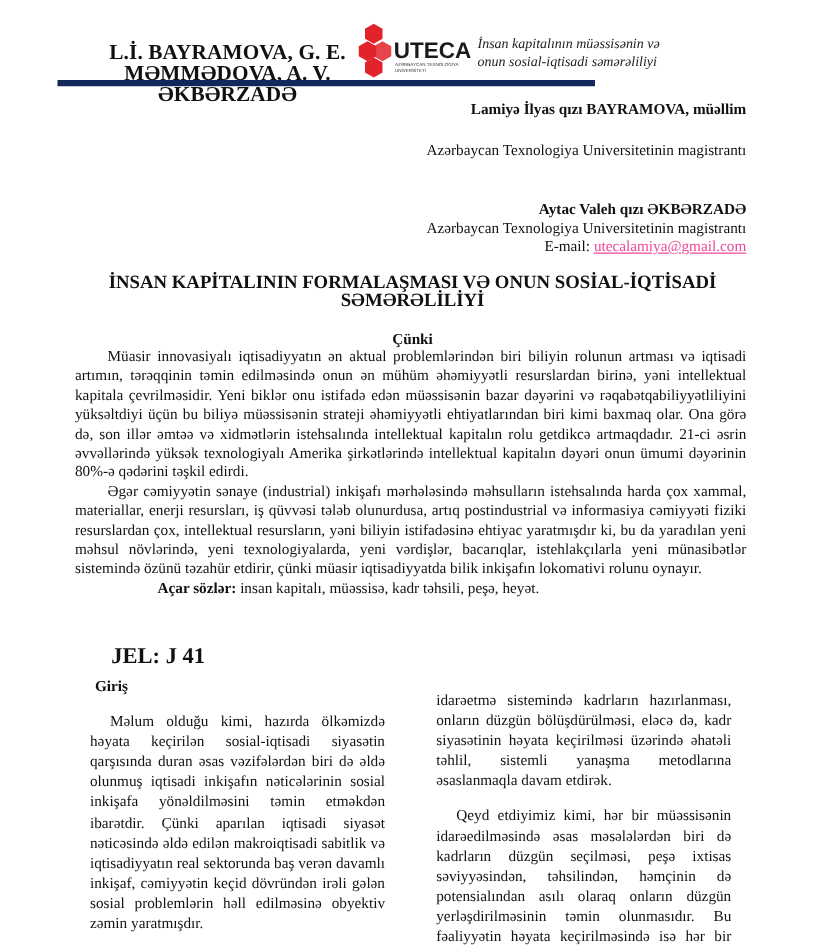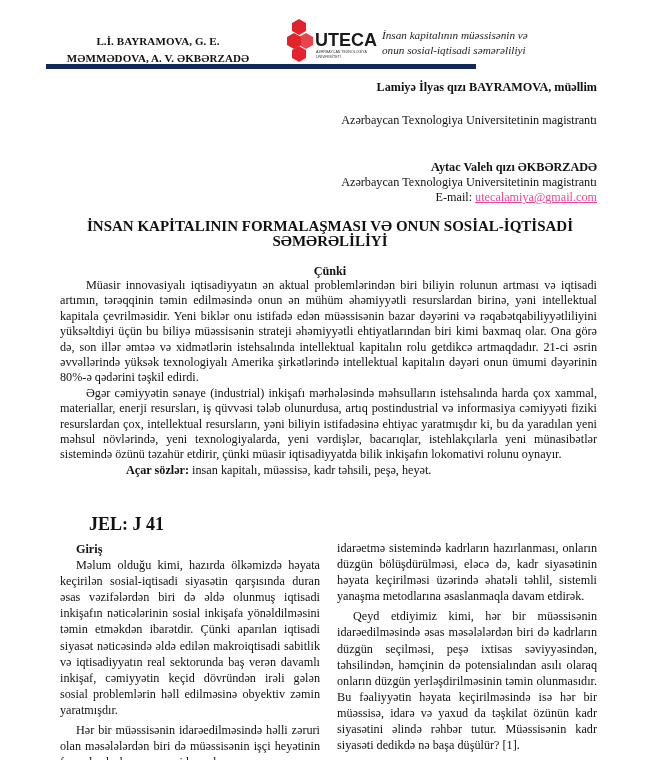--- a/index.html
+++ b/index.html
@@ -1,21 +1,21 @@
 <!DOCTYPE html>
 <html><head>
   <meta charset="utf-8">
   <style>
     html, body { margin: 0; padding: 0; background: #ffffff; }
     body { width: 658px; height: 760px; overflow: hidden; position: relative;
       font-family: "Liberation Serif", "DejaVu Serif", serif; color: #111; }
 
     .header { position: absolute; left: 46px; top: 18px; width: 430px; height: 48px; }
-    .hdr-authors { position: absolute; left: 2px; top: 15px; width: 220px; text-align: center;
-      font-weight: bold; font-size: 11px; line-height: 17px; letter-spacing: 0.1px; }
+    .hdr-authors { position: absolute; left: 26px; top: 15px; width: 220px; text-align: center;
+      font-weight: bold; font-size: 17px; line-height: 17px; letter-spacing: 0.1px; }
     .logo { position: absolute; left: 240px; top: 0px; width: 96px; height: 48px; }
     .hdr-title { position: absolute; left: 336px; top: 10px; width: 260px; font-style: italic;
       font-size: 11.2px; line-height: 14.5px; color: #222; }
     .hdr-rule { position: absolute; left: 46px; top: 64px; width: 430px; height: 5px; background: #13285a; }
 
     .byline { position: absolute; right: 61px; text-align: right; font-size: 12.2px; line-height: 15px; }
     .bold { font-weight: bold; padding-left: 40px; }
     .email-link { color: #ec4899; text-decoration: underline; }
 
     .title { position: absolute; left: 60px; top: 219px; width: 540px; text-align: center;
@@ -26,21 +26,21 @@
     .abstract { position: absolute; left: 60px; top: 278px; width: 537px;
       font-size: 12.2px; line-height: 15.4px; text-align: justify; }
     .abstract p { margin: 0; text-indent: 26px; }
     .abstract .kw { text-indent: 26px; }
 
     .jel { position: absolute; left: 89px; top: 514px; font-weight: bold; font-size: 18px; }
 
     .col { position: absolute; top: 541px; width: 260px; font-size: 12.2px; line-height: 16.1px; text-align: justify; }
     .col-left { left: 60px; }
     .col-right { left: 337px; top: 540px; }
-    .col p { margin: 0; text-indent: 16px; }
+    .col p { margin: 12px; text-indent: 16px; }
     .col .gap { margin-top: 4px; }
     .col h3 { margin: 0; font-size: 12.2px; font-weight: bold; text-indent: 16px; }
   </style>
 </head>
 <body>
 
 <div class="header">
   <div class="hdr-authors">
     <div>L.İ. BAYRAMOVA, G. E.</div>
     <div>MƏMMƏDOVA, A. V. ƏKBƏRZADƏ</div>

